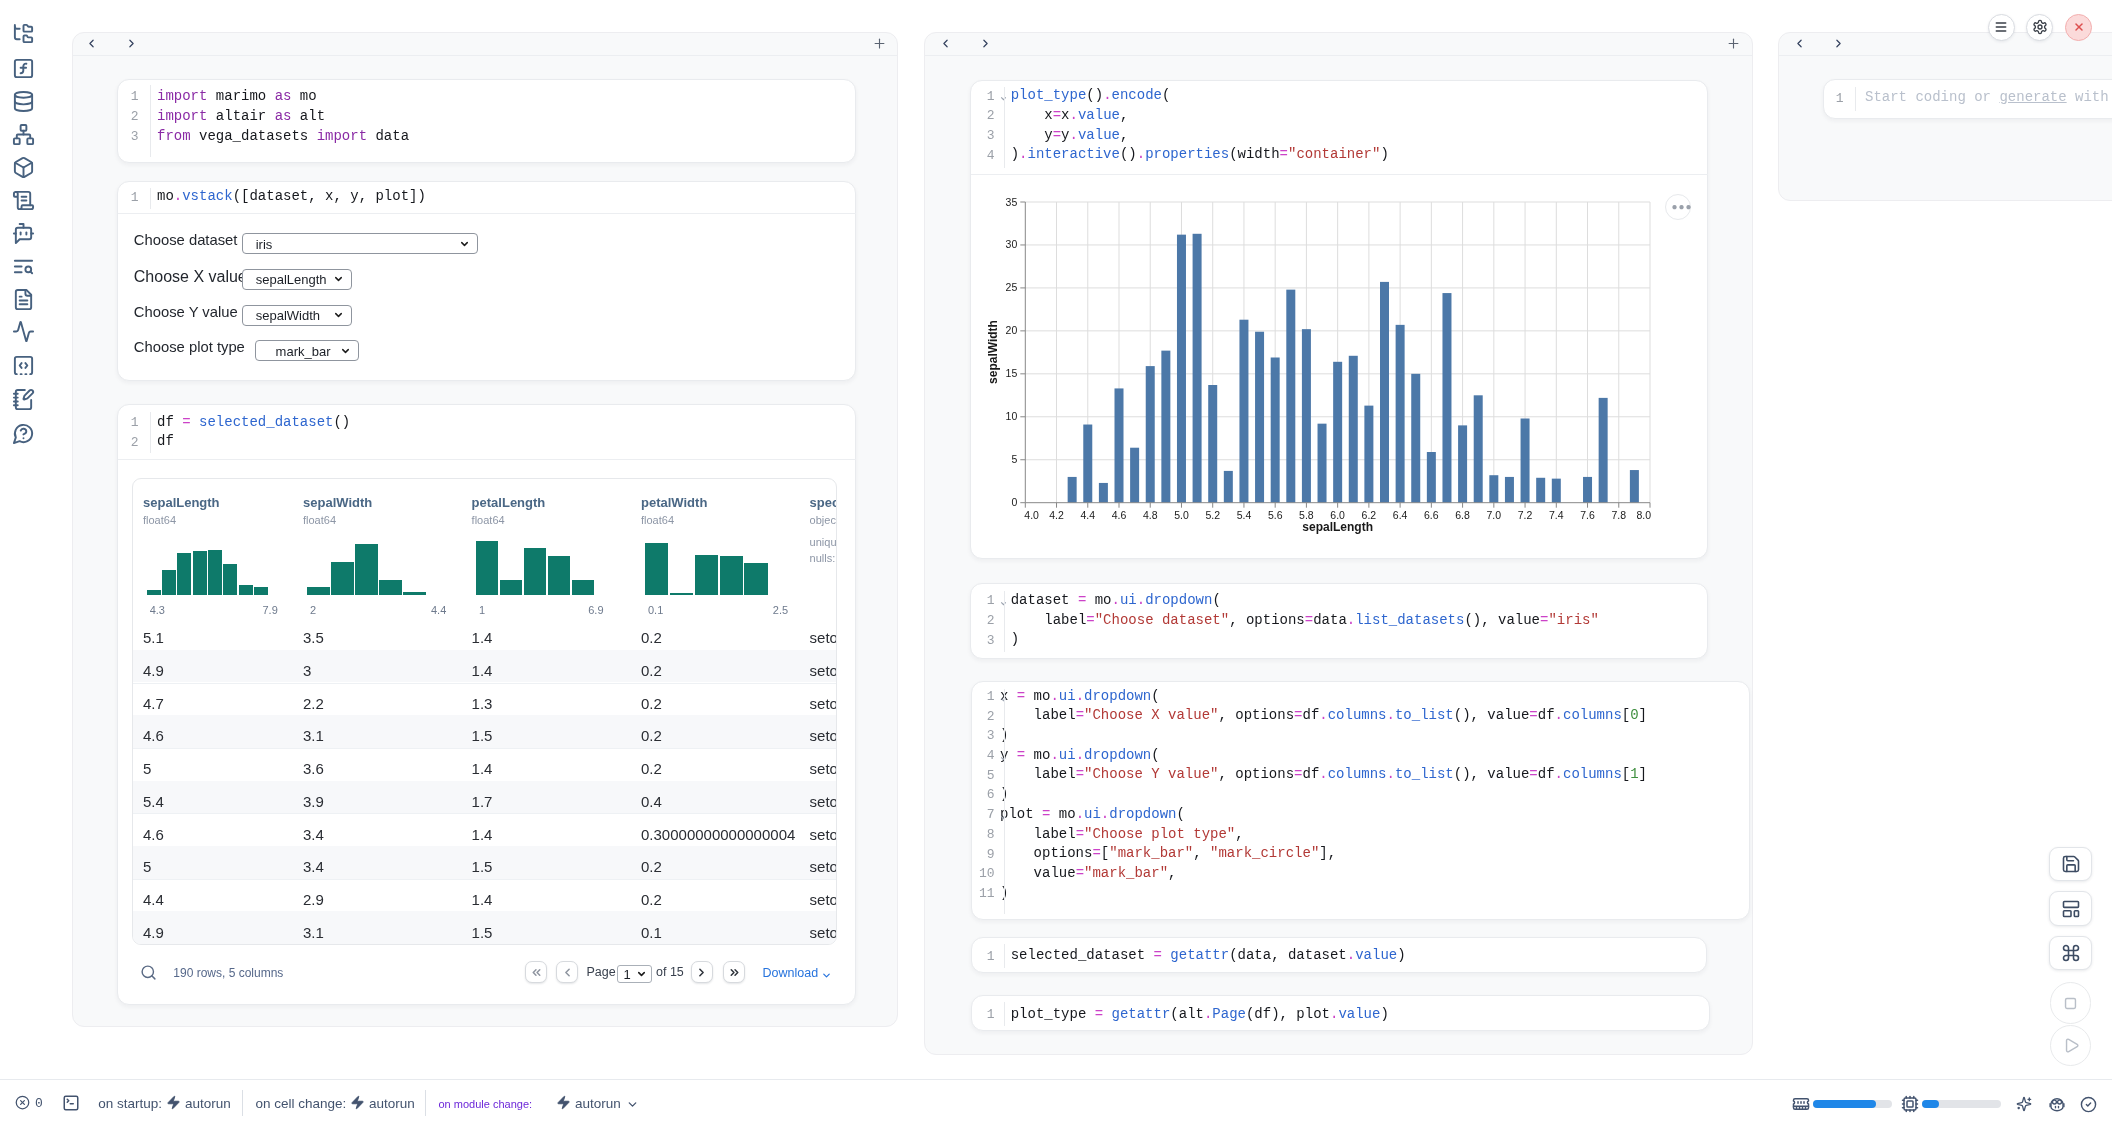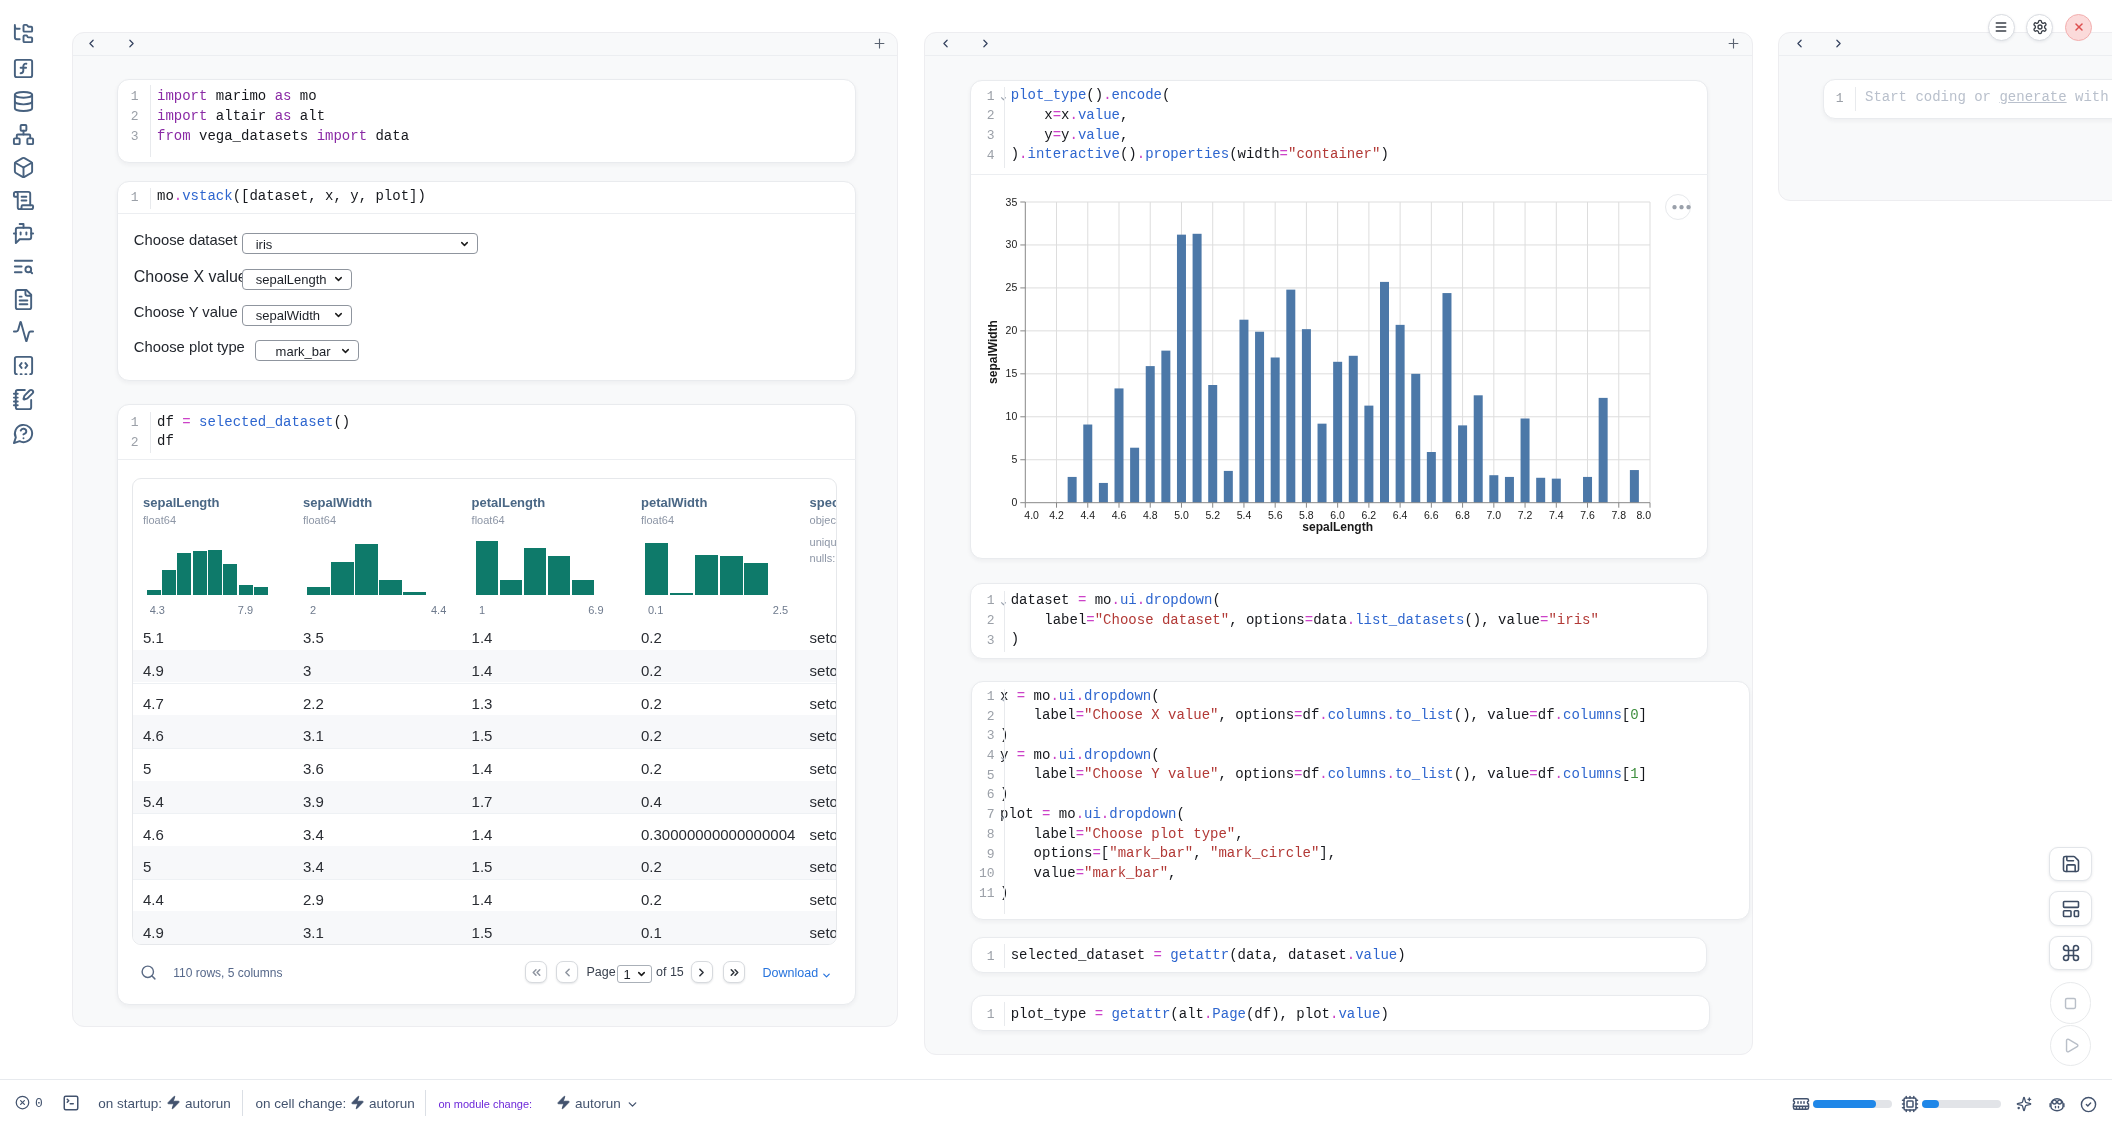--- a/index.html
+++ b/index.html
@@ -274,21 +274,21 @@
     <div class="abs" style="left:676.6px;top:74.1px;font-size:11px;line-height:11px;color:#8d96a6">nulls:</div>
     <div class="hbar" style="left:13.70px;top:111.00px;width:14.20px;height:5.50px"></div>
     <div class="hbar" style="left:29.00px;top:91.90px;width:14.20px;height:24.60px"></div>
     <div class="hbar" style="left:44.30px;top:74.50px;width:14.20px;height:42.00px"></div>
     <div class="hbar" style="left:59.60px;top:72.90px;width:14.20px;height:43.60px"></div>
     <div class="hbar" style="left:74.90px;top:71.40px;width:14.20px;height:45.10px"></div>
     <div class="hbar" style="left:90.20px;top:85.80px;width:14.20px;height:30.70px"></div>
     <div class="hbar" style="left:105.50px;top:106.80px;width:14.20px;height:9.70px"></div>
     <div class="hbar" style="left:120.80px;top:108.90px;width:14.20px;height:7.60px"></div>
     <div class="abs" style="left:16.7px;top:126.5px;font-size:11px;line-height:11px;color:#6e7a8d">4.3</div>
-    <div class="abs" style="left:104.8px;top:126.5px;font-size:11px;line-height:11px;color:#6e7a8d;width:40px;text-align:left">7.9</div>
+    <div class="abs" style="left:104.8px;top:126.5px;font-size:11px;line-height:11px;color:#6e7a8d;width:40px;text-align:right">7.9</div>
     <div class="hbar" style="left:173.90px;top:108.90px;width:22.90px;height:7.60px"></div>
     <div class="hbar" style="left:197.95px;top:83.80px;width:22.90px;height:32.70px"></div>
     <div class="hbar" style="left:222.00px;top:65.30px;width:22.90px;height:51.20px"></div>
     <div class="hbar" style="left:246.05px;top:101.80px;width:22.90px;height:14.70px"></div>
     <div class="hbar" style="left:270.10px;top:113.70px;width:22.90px;height:2.80px"></div>
     <div class="abs" style="left:176.9px;top:126.5px;font-size:11px;line-height:11px;color:#6e7a8d">2</div>
     <div class="abs" style="left:273.3px;top:126.5px;font-size:11px;line-height:11px;color:#6e7a8d;width:40px;text-align:right">4.4</div>
     <div class="hbar" style="left:343.10px;top:62.60px;width:22.20px;height:53.90px"></div>
     <div class="hbar" style="left:367.05px;top:101.70px;width:22.20px;height:14.80px"></div>
     <div class="hbar" style="left:391.00px;top:69.80px;width:22.20px;height:46.70px"></div>
@@ -366,21 +366,21 @@
     <div class="td" style="left:10.0px;top:446.12px">4.9</div>
     <div class="td" style="left:170.0px;top:446.12px">3.1</div>
     <div class="td" style="left:338.6px;top:446.12px">1.5</div>
     <div class="td" style="left:508.0px;top:446.12px">0.1</div>
     <div class="td" style="left:676.6px;top:446.12px">setosa</div>
   </div>
 <svg class="abs" style="left:140px;top:964px" width="17" height="17" viewBox="0 0 24 24" fill="none" stroke="#5a6a84" stroke-width="2" stroke-linecap="round">
     <circle cx="11" cy="11" r="8"></circle>
     <path d="m21 21-4.3-4.3"></path>
   </svg>
-<div class="abs" style="left:173.3px;top:965.6px;font-size:12px;line-height:14px;color:#56688a">110 rows, 5 columns</div>
+<div class="abs" style="left:173.3px;top:965.6px;font-size:12px;line-height:14px;color:#56688a">190 rows, 5 columns</div>
 <div class="btn24" style="left:525.2px;top:961.1px"></div>
 <svg class="abs" style="left:529.7px;top:965.6px" width="13" height="13" viewBox="0 0 24 24" fill="none" stroke="#8f95a0" stroke-width="2.8" stroke-linecap="round" stroke-linejoin="round">
     <path d="m11 17-5-5 5-5"></path>
     <path d="m18 17-5-5 5-5"></path>
   </svg>
 <div class="btn24" style="left:556.2px;top:961.1px"></div>
 <svg class="abs" style="left:560.7px;top:965.6px" width="13" height="13" viewBox="0 0 24 24" fill="none" stroke="#8f95a0" stroke-width="2.8" stroke-linecap="round" stroke-linejoin="round">
     <path d="m15 18-6-6 6-6"></path>
   </svg>
 <div class="abs" style="left:586.5px;top:965.4px;font-size:12.5px;line-height:15px;color:#39414e">Page</div>

